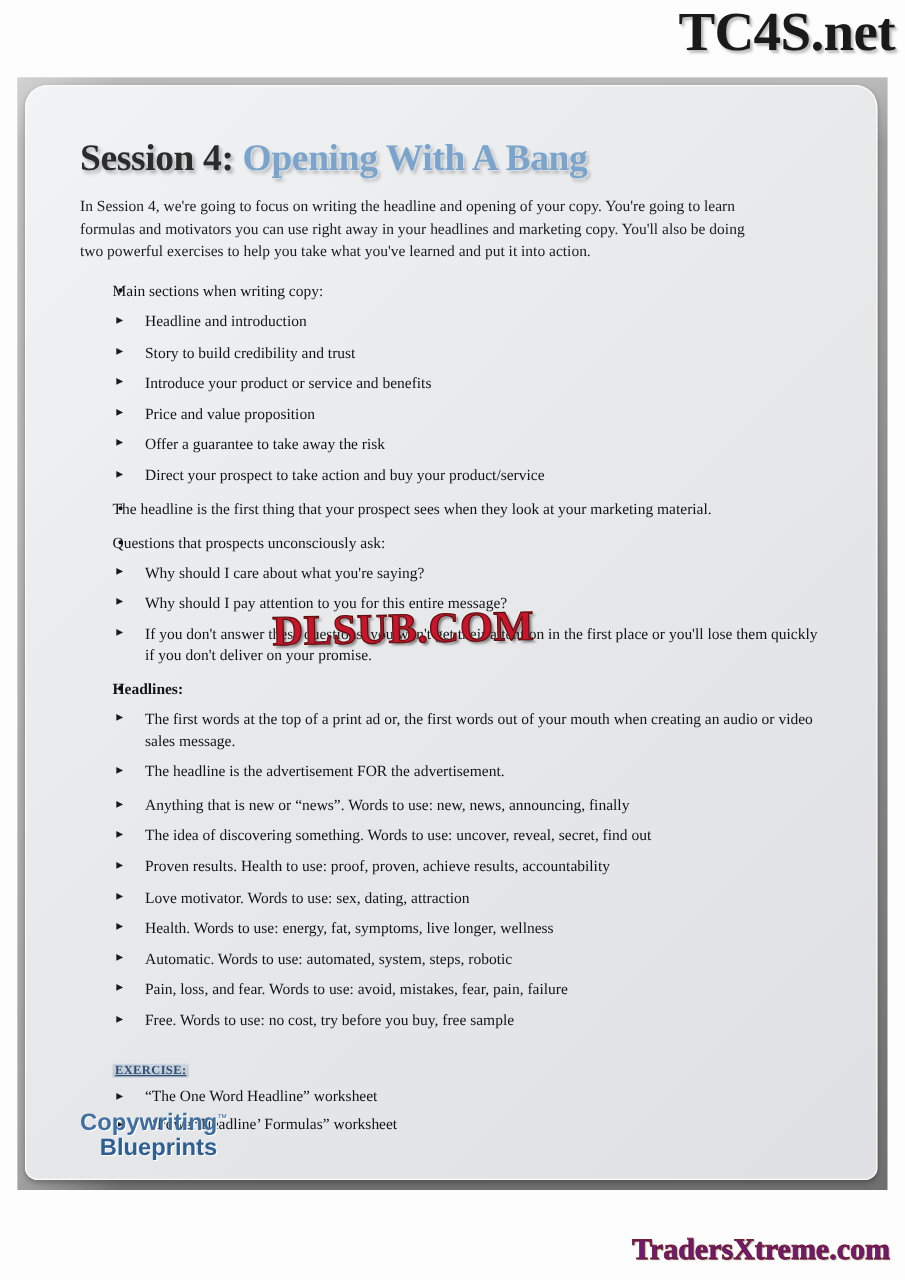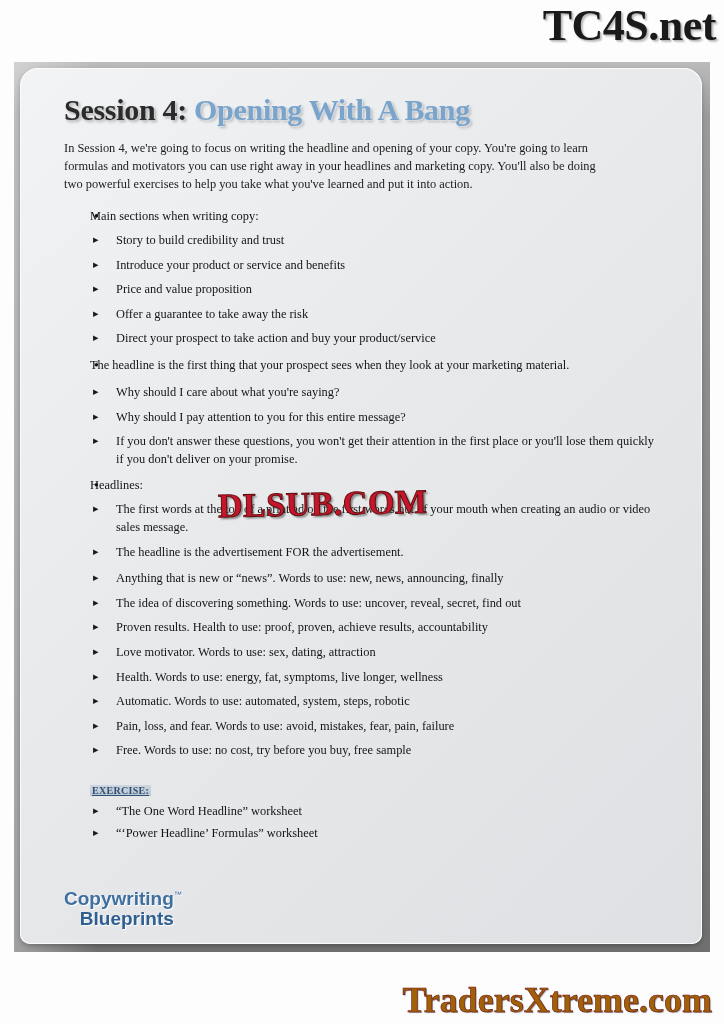--- a/index.html
+++ b/index.html
@@ -48,21 +48,21 @@
   .page-sheet {
     position: relative;
     width: 100%; height: 100%;
     background: #e9eaec;
     background: linear-gradient(135deg,#f2f3f4 0%,#e8e9eb 45%,#dfe0e3 100%);
     border-radius: 18px 18px 10px 10px;
     box-shadow: inset 0 0 0 1px #fbfbfc, 0 2px 4px rgba(0,0,0,0.25);
     overflow: hidden;
   }
   .sheet-inner {
-    padding: 19px 44px 0 44px;
+    padding: 36px 44px 0 44px;
     height: 100%;
     position: relative;
   }
 
   
   .doc-title {
     font-size: 30px;
     font-weight: bold;
     margin: 6px 0 14px 0;
     line-height: 1.1;
@@ -104,21 +104,21 @@
     position: absolute;
     left: 4px;
     font-size: 14px;
     line-height: 1.3;
     color: #111;
   }
   ul.lvl1 > li > .b-text {
     position: relative;
     display: block;
   }
-  ul.lvl1 > li.bold > .b-text { font-weight: normal; }
+  ul.lvl1 > li.bold > .b-text { font-weight: bold; }
 
   ul.lvl2 {
     list-style: none;
     margin: 6px 0 2px 0; padding: 0;
   }
   ul.lvl2 > li {
     position: relative;
     padding-left: 26px;
     margin-bottom: 7px;
     font-size: 12.4px;
@@ -212,22 +212,22 @@
   }
 
   
   .bottom-brand {
     position: absolute;
     left: 0; right: 12px; bottom: 4px;
     height: 40px;
     display: flex; align-items: center; justify-content: flex-end;
     font-family: "Liberation Serif", serif;
     font-weight: bold;
-    font-size: 36px;
-    color: #a16207;
+    font-size: 24px;
+    color: #701a75;
     letter-spacing: 0px;
     -webkit-text-stroke: 0.6px #6b0f14;
     text-shadow: 1px 1px 1px rgba(0,0,0,0.4);
     margin-left: 28px;
   }
 </style>
 </head>
 <body>
 
 <div class="top-brand">TC4S.net</div>
@@ -241,33 +241,35 @@
         <span class="t-blue">Opening With A Bang</span>
       </div>
 
       <p class="intro">In Session 4, we're going to focus on writing the headline and opening of your copy. You're going to learn formulas and motivators you can use right away in your headlines and marketing copy. You'll also be doing two powerful exercises to help you take what you've learned and put it into action.</p>
 
       <ul class="lvl1">
 
         <li>
           <span class="b-text">Main sections when writing copy:</span>
           <ul class="lvl2">
+            <li>Headline and introduction</li>
             <li>Story to build credibility and trust</li>
             <li>Introduce your product or service and benefits</li>
             <li>Price and value proposition</li>
             <li>Offer a guarantee to take away the risk</li>
             <li>Direct your prospect to take action and buy your product/service</li>
           </ul>
         </li>
 
         <li>
           <span class="b-text">The headline is the first thing that your prospect sees when they look at your marketing material.</span>
         </li>
 
         <li>
+          <span class="b-text">Questions that prospects unconsciously ask:</span>
           <ul class="lvl2">
             <li>Why should I care about what you're saying?</li>
             <li>Why should I pay attention to you for this entire message?</li>
             <li>If you don't answer these questions, you won't get their attention in the first place or you'll lose them quickly if you don't deliver on your promise.</li>
           </ul>
         </li>
 
         <li class="bold">
           <span class="b-text">Headlines:</span>
           <ul class="lvl2">

